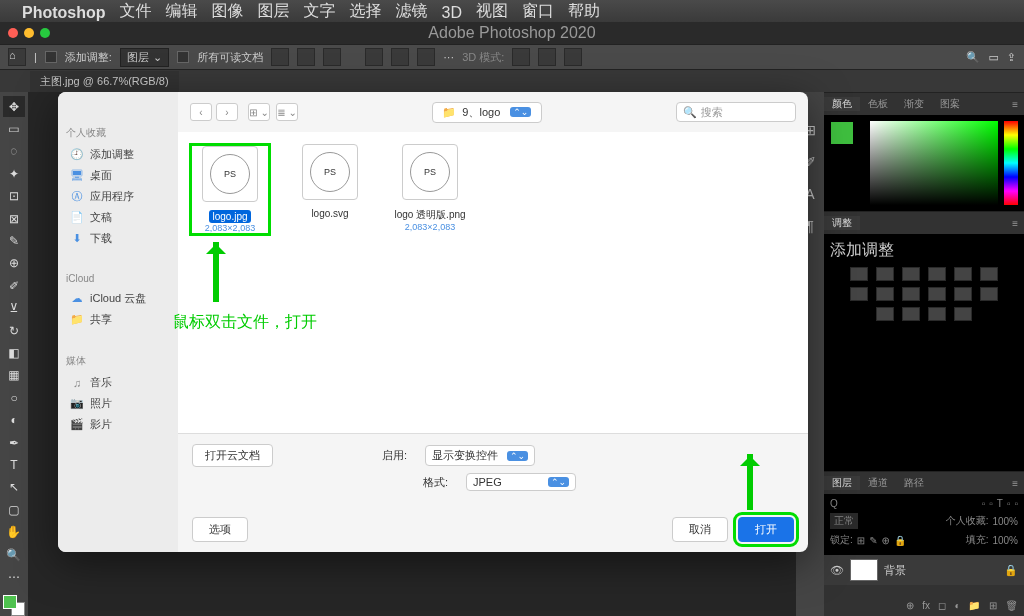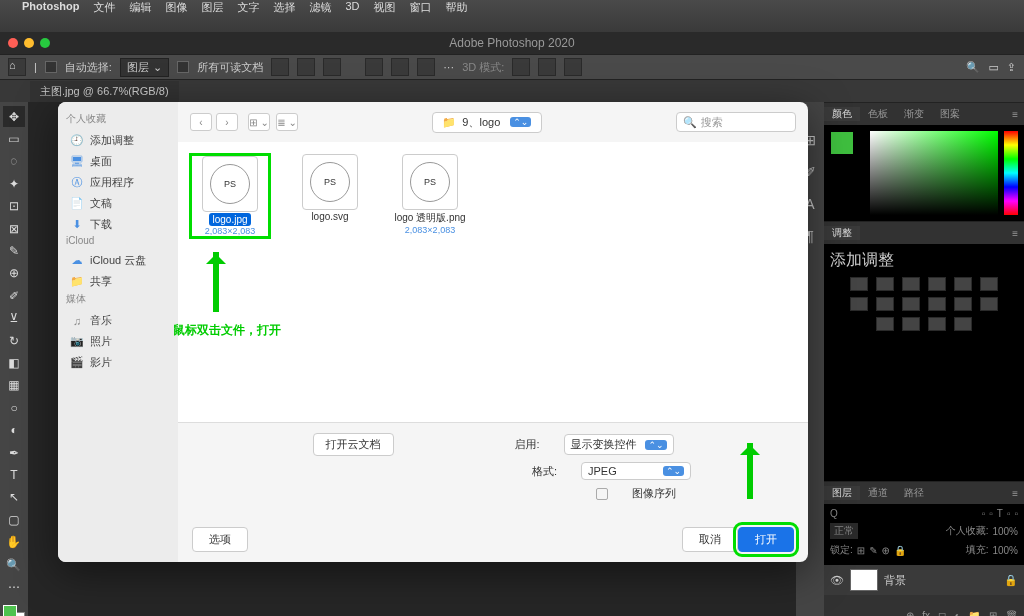--- a/index.html
+++ b/index.html
@@ -1,24 +1,24 @@
 <!DOCTYPE html>
 <html><head>
 <meta charset="utf-8">
 <style>
 *{margin:0;padding:0;box-sizing:border-box;font-family:-apple-system,"PingFang SC",sans-serif}
 body{background:#323232;width:1024px;height:616px;overflow:hidden;font-size:11px;color:#ccc}
-.mac-menubar{height:32px;background:linear-gradient(#4a4a4a,#3a3a3a);display:flex;align-items:flex-start;padding:0 8px;gap:14px;color:#ddd;font-size:11px}
+.mac-menubar{height:22px;background:linear-gradient(#4a4a4a,#3a3a3a);display:flex;align-items:flex-end;padding:0 8px;gap:14px;color:#ddd;font-size:16px}
 .mac-menubar .apple{font-size:14px}
 .mac-menubar .bold{font-weight:600}
 .titlebar{height:22px;background:#2a2a2a;display:flex;align-items:center;padding:0 8px;color:#999;position:relative}
 .traffic{display:flex;gap:6px}
 .traffic span{width:10px;height:10px;border-radius:50%}
 .tr{background:#ff5f56}.ty{background:#ffbd2e}.tg{background:#27c93f}
-.titlebar .center{position:absolute;left:50%;transform:translateX(-50%);font-size:12px}
+.titlebar .center{position:absolute;left:50%;transform:translateX(-50%);font-size:16px}
 .optbar{height:26px;background:#4a4a4a;border-top:1px solid #222;border-bottom:1px solid #222;display:flex;align-items:center;padding:0 8px;gap:8px;color:#ccc;font-size:11px}
 .optbar .cb{width:12px;height:12px;background:#333;border:1px solid #666;display:inline-block}
 .optbar .dd{background:#333;border:1px solid #222;padding:1px 6px;display:flex;align-items:center;gap:4px}
 .optbar .ic{width:18px;height:18px;background:#3a3a3a;border:1px solid #2a2a2a}
 .optbar .spacer{flex:1}
 .tabbar{height:22px;background:#383838;display:flex;align-items:center;padding:0 20px 0 30px;font-size:11px}
 .tabbar .tab{background:#323232;padding:3px 10px}
 .main{display:flex;height:524px}
 .tools{width:28px;background:#454545;display:flex;flex-direction:column;align-items:center;padding-top:4px;gap:1px}
 .tools .t{width:22px;height:22px;background:#454545;display:flex;align-items:center;justify-content:center;color:#ddd;font-size:12px}
@@ -51,50 +51,50 @@
 .layerlist{flex:1;background:#323232}
 .layer{display:flex;align-items:center;padding:4px 6px;gap:6px;background:#3a3a3a}
 .layer .eye{width:14px}
 .layer .thumb{width:28px;height:22px;background:#fff;border:1px solid #666}
 .layer .lock{margin-left:auto;color:#999}
 .lfoot{height:22px;background:#323232;display:flex;align-items:center;justify-content:flex-end;padding:0 6px;gap:8px;color:#999;font-size:10px}
 
 
 .dialog{position:absolute;top:0;left:30px;width:750px;height:460px;background:#f5f5f5;border-radius:8px;box-shadow:0 10px 40px rgba(0,0,0,.5);display:flex;color:#333}
 .dside{width:120px;background:#ececec;border-radius:8px 0 0 8px;padding:10px 8px;font-size:11px}
-.dside .hdr{color:#888;font-size:10px;margin:0 0 4px}
+.dside .hdr{color:#888;font-size:10px;margin:24px 0 4px}
 .dside .it{display:flex;align-items:center;gap:6px;padding:3px 4px;color:#444}
 .dside .it .ic{width:14px;text-align:center;color:#4a90e2}
 .dmain{flex:1;display:flex;flex-direction:column}
 .dtop{height:40px;display:flex;align-items:center;padding:0 12px;gap:10px}
 .dtop .nav{display:flex;gap:4px}
 .dtop .nbtn{width:22px;height:18px;background:#fff;border:1px solid #ccc;border-radius:3px;display:flex;align-items:center;justify-content:center;color:#888;font-size:10px}
 .dtop .view{display:flex;gap:6px}
 .dtop .path{flex:1;display:flex;justify-content:center}
 .dtop .pbtn{background:#fff;border:1px solid #ccc;border-radius:4px;padding:2px 10px;display:flex;align-items:center;gap:6px;font-size:11px}
 .dtop .pbtn .fic{color:#4a90e2}
 .dtop .pbtn .dd{background:#4a90e2;color:#fff;border-radius:3px;padding:0 3px;font-size:9px;margin-left:4px}
 .dtop .search{width:120px;height:20px;background:#fff;border:1px solid #ccc;border-radius:4px;display:flex;align-items:center;padding:0 6px;gap:4px;color:#999;font-size:11px}
 .dfiles{flex:1;background:#fff;padding:12px;display:flex;gap:20px;align-items:flex-start;position:relative}
 .fitem{width:80px;text-align:center;font-size:10px}
-.fitem .fthumb{width:56px;height:56px;background:#fff;border:1px solid #ccc;border-radius:4px;margin:0 auto 1px;display:flex;align-items:center;justify-content:center;flex-direction:column;font-size:9px;color:#333}
+.fitem .fthumb{width:56px;height:56px;background:#fff;border:1px solid #ccc;border-radius:4px;margin:0 auto 8px;display:flex;align-items:center;justify-content:center;flex-direction:column;font-size:9px;color:#333}
 .fitem .fthumb .circ{width:40px;height:40px;border:1px solid #999;border-radius:50%;display:flex;align-items:center;justify-content:center;flex-direction:column}
 .fitem.sel{outline:3px solid #0d0;outline-offset:-2px;padding:2px}
 .fitem.sel .fname{background:#0066dd;color:#fff;border-radius:3px;padding:1px 3px;display:inline-block}
 .fitem .fsize{color:#4a90e2;font-size:9px}
-.dannot{position:absolute;color:#0c0;font-weight:700;font-size:12px}
+.dannot{position:absolute;color:#0c0;font-weight:400;font-size:16px}
 .darrow{position:absolute;width:6px;background:#0c0}
 .darrow::before{content:"";position:absolute;top:-8px;left:-7px;border:10px solid transparent;border-bottom-color:#0c0}
 .dlower{background:#f5f5f5;padding:10px 14px;border-top:1px solid #ddd}
-.dlrow{display:flex;align-items:center;gap:24px;margin-bottom:6px;font-size:11px;justify-content:center}
+.dlrow{display:flex;align-items:center;gap:18px;margin-bottom:6px;font-size:11px;justify-content:flex-start}
 .dlrow .lbl{width:38px;text-align:right}
 .dlrow .sel{background:#fff;border:1px solid #ccc;border-radius:4px;padding:2px 6px;width:110px;display:flex;align-items:center;justify-content:space-between}
 .dlrow .sel .dd{background:#4a90e2;color:#fff;border-radius:3px;padding:0 3px;font-size:9px}
 .dlrow .cloudbtn{background:#fff;border:1px solid #ccc;border-radius:4px;padding:3px 12px}
-.dfoot{display:flex;padding:10px 14px;gap:0;align-items:center}
+.dfoot{display:flex;padding:10px 14px;gap:10px;align-items:center}
 .dfoot .btn{background:#fff;border:1px solid #ccc;border-radius:4px;padding:4px 16px;font-size:11px}
 .dfoot .btn.pri{background:#1a73e8;color:#fff;border-color:#1a73e8;outline:3px solid #0d0;outline-offset:2px}
 .dfoot .sp{flex:1}
 </style>
 </head>
 <body>
 
 <div class="mac-menubar">
   <span class="apple"></span>
   <span class="bold">Photoshop</span>
@@ -117,21 +117,21 @@
     <span class="ty"></span>
     <span class="tg"></span>
   </div>
   <span class="center">Adobe Photoshop 2020</span>
 </div>
 
 <div class="optbar">
   <span class="ic">⌂</span>
   <span>|</span>
   <span class="cb"></span>
-  <span>自动选择:</span>
+  <span>添加调整:</span>
   <span class="dd">
       <span>图层</span>
       <span>⌄</span>
     </span>
   <span class="cb"></span>
   <span>所有可读文档</span>
   <span class="ic"></span>
   <span class="ic"></span>
   <span class="ic"></span>
   <span style="width:8px"></span>
@@ -297,26 +297,20 @@
               </span>
           </div>
           <div class="dlrow">
             <span style="width:200px"></span>
             <span class="lbl">格式:</span>
             <span class="sel">
                 <span>JPEG</span>
                 <span class="dd">⌃⌄</span>
               </span>
           </div>
-          <div class="dlrow">
-            <span style="width:200px"></span>
-            <span style="width:38px"></span>
-            <span style="width:12px;height:12px;border:1px solid #aaa;border-radius:2px"></span>
-            <span>图像序列</span>
-          </div>
         </div>
         <div class="dfoot">
           <span class="btn">选项</span>
           <span class="sp"></span>
           <span class="btn">取消</span>
           <span class="btn pri">打开</span>
         </div>
       </div>
     </div>
   </div>

